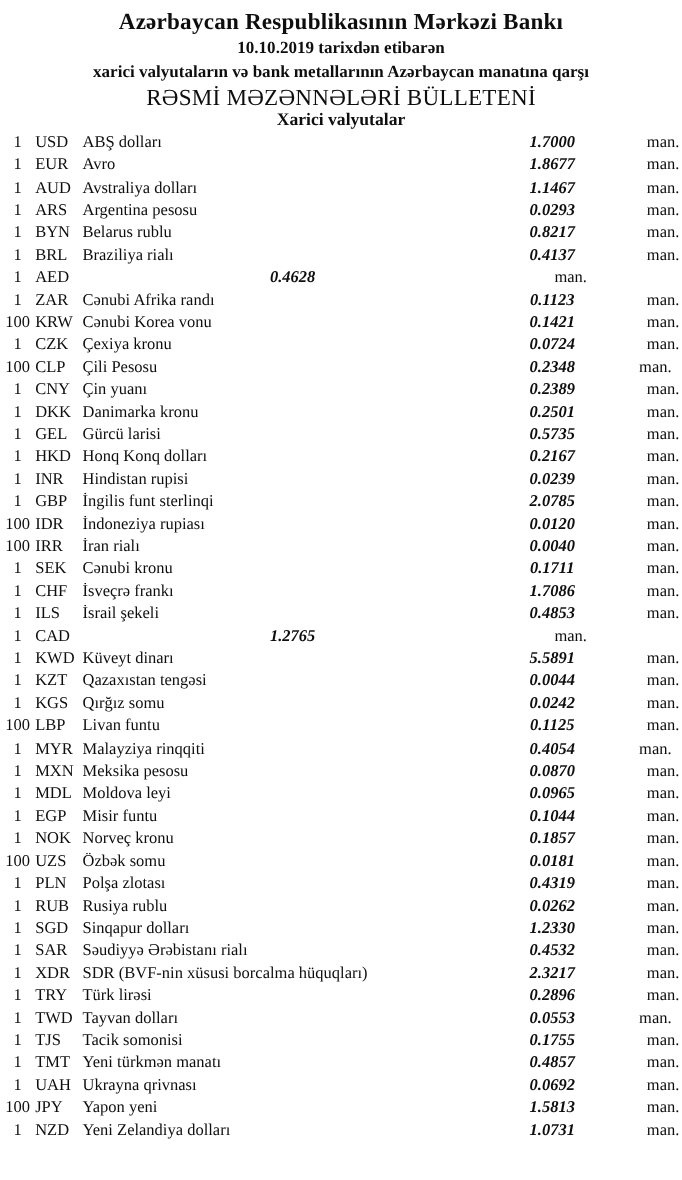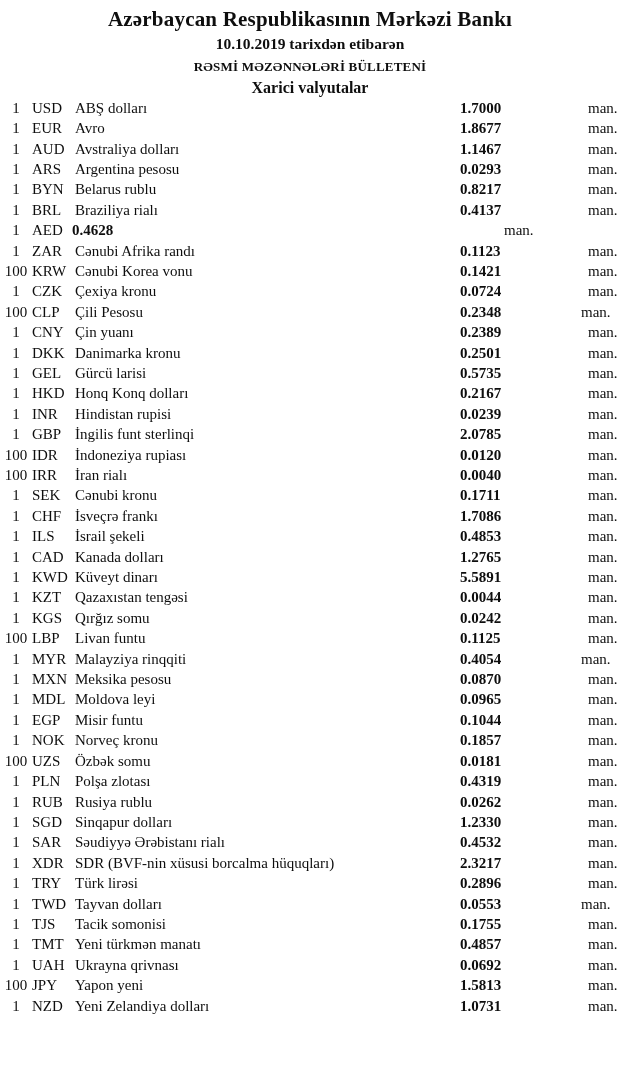--- a/index.html
+++ b/index.html
@@ -26,22 +26,22 @@
     font-weight: 700;
     line-height: 27px;
     letter-spacing: 0.2px;
   }
   .date-line, .subject-line {
     font-size: 15.5px;
     font-weight: 700;
     line-height: 22px;
   }
   .bulletin-title {
-    font-size: 13px;
-    font-weight: 700;
+    font-size: 21px;
+    font-weight: 400;
     line-height: 23px;
     letter-spacing: 0.2px;
   }
   .section-title {
     text-align: center;
     font-size: 16px;
     font-weight: 700;
     line-height: 20px;
   }
   .rates-table {
@@ -60,39 +60,41 @@
     text-align: center;
   }
   .cell-code {
     text-align: left;
   }
   .cell-name {
     padding-left: 3px;
     overflow: hidden;
   }
   .cell-rate {
-    text-align: left;
+    text-align: center;
     font-weight: 700;
+    font-style: italic;
   }
   .cell-unit {
     padding-left: 12px;
     margin-left: 32px;
   }
   .rate-row.tight .cell-unit {
     padding-left: 5px;
   }
 </style>
 </head>
 <body>
 
 <div class="page">
 
   <div class="doc-header">
     <div class="bank-name">Azərbaycan Respublikasının Mərkəzi Bankı</div>
     <div class="date-line">10.10.2019 tarixdən etibarən</div>
+    <div class="subject-line">xarici valyutaların və bank metallarının Azərbaycan manatına qarşı</div>
     <div class="bulletin-title">RƏSMİ MƏZƏNNƏLƏRİ BÜLLETENİ</div>
   </div>
 
   <div class="section-title">Xarici valyutalar</div>
 
   <div class="rates-table">
       <div class="rate-row">
       <span class="cell-qty">1</span>
       <span class="cell-code">USD</span>
       <span class="cell-name">ABŞ dolları</span>
@@ -241,21 +243,20 @@
       <div class="rate-row">
       <span class="cell-qty">1</span>
       <span class="cell-code">ILS</span>
       <span class="cell-name">İsrail şekeli</span>
       <span class="cell-rate">0.4853</span>
       <span class="cell-unit">man.</span>
     </div>
       <div class="rate-row">
       <span class="cell-qty">1</span>
       <span class="cell-code">CAD</span>
-      <span class="cell-name">Kanada dolları</span>
       <span class="cell-rate">1.2765</span>
       <span class="cell-unit">man.</span>
     </div>
       <div class="rate-row">
       <span class="cell-qty">1</span>
       <span class="cell-code">KWD</span>
       <span class="cell-name">Küveyt dinarı</span>
       <span class="cell-rate">5.5891</span>
       <span class="cell-unit">man.</span>
     </div>

